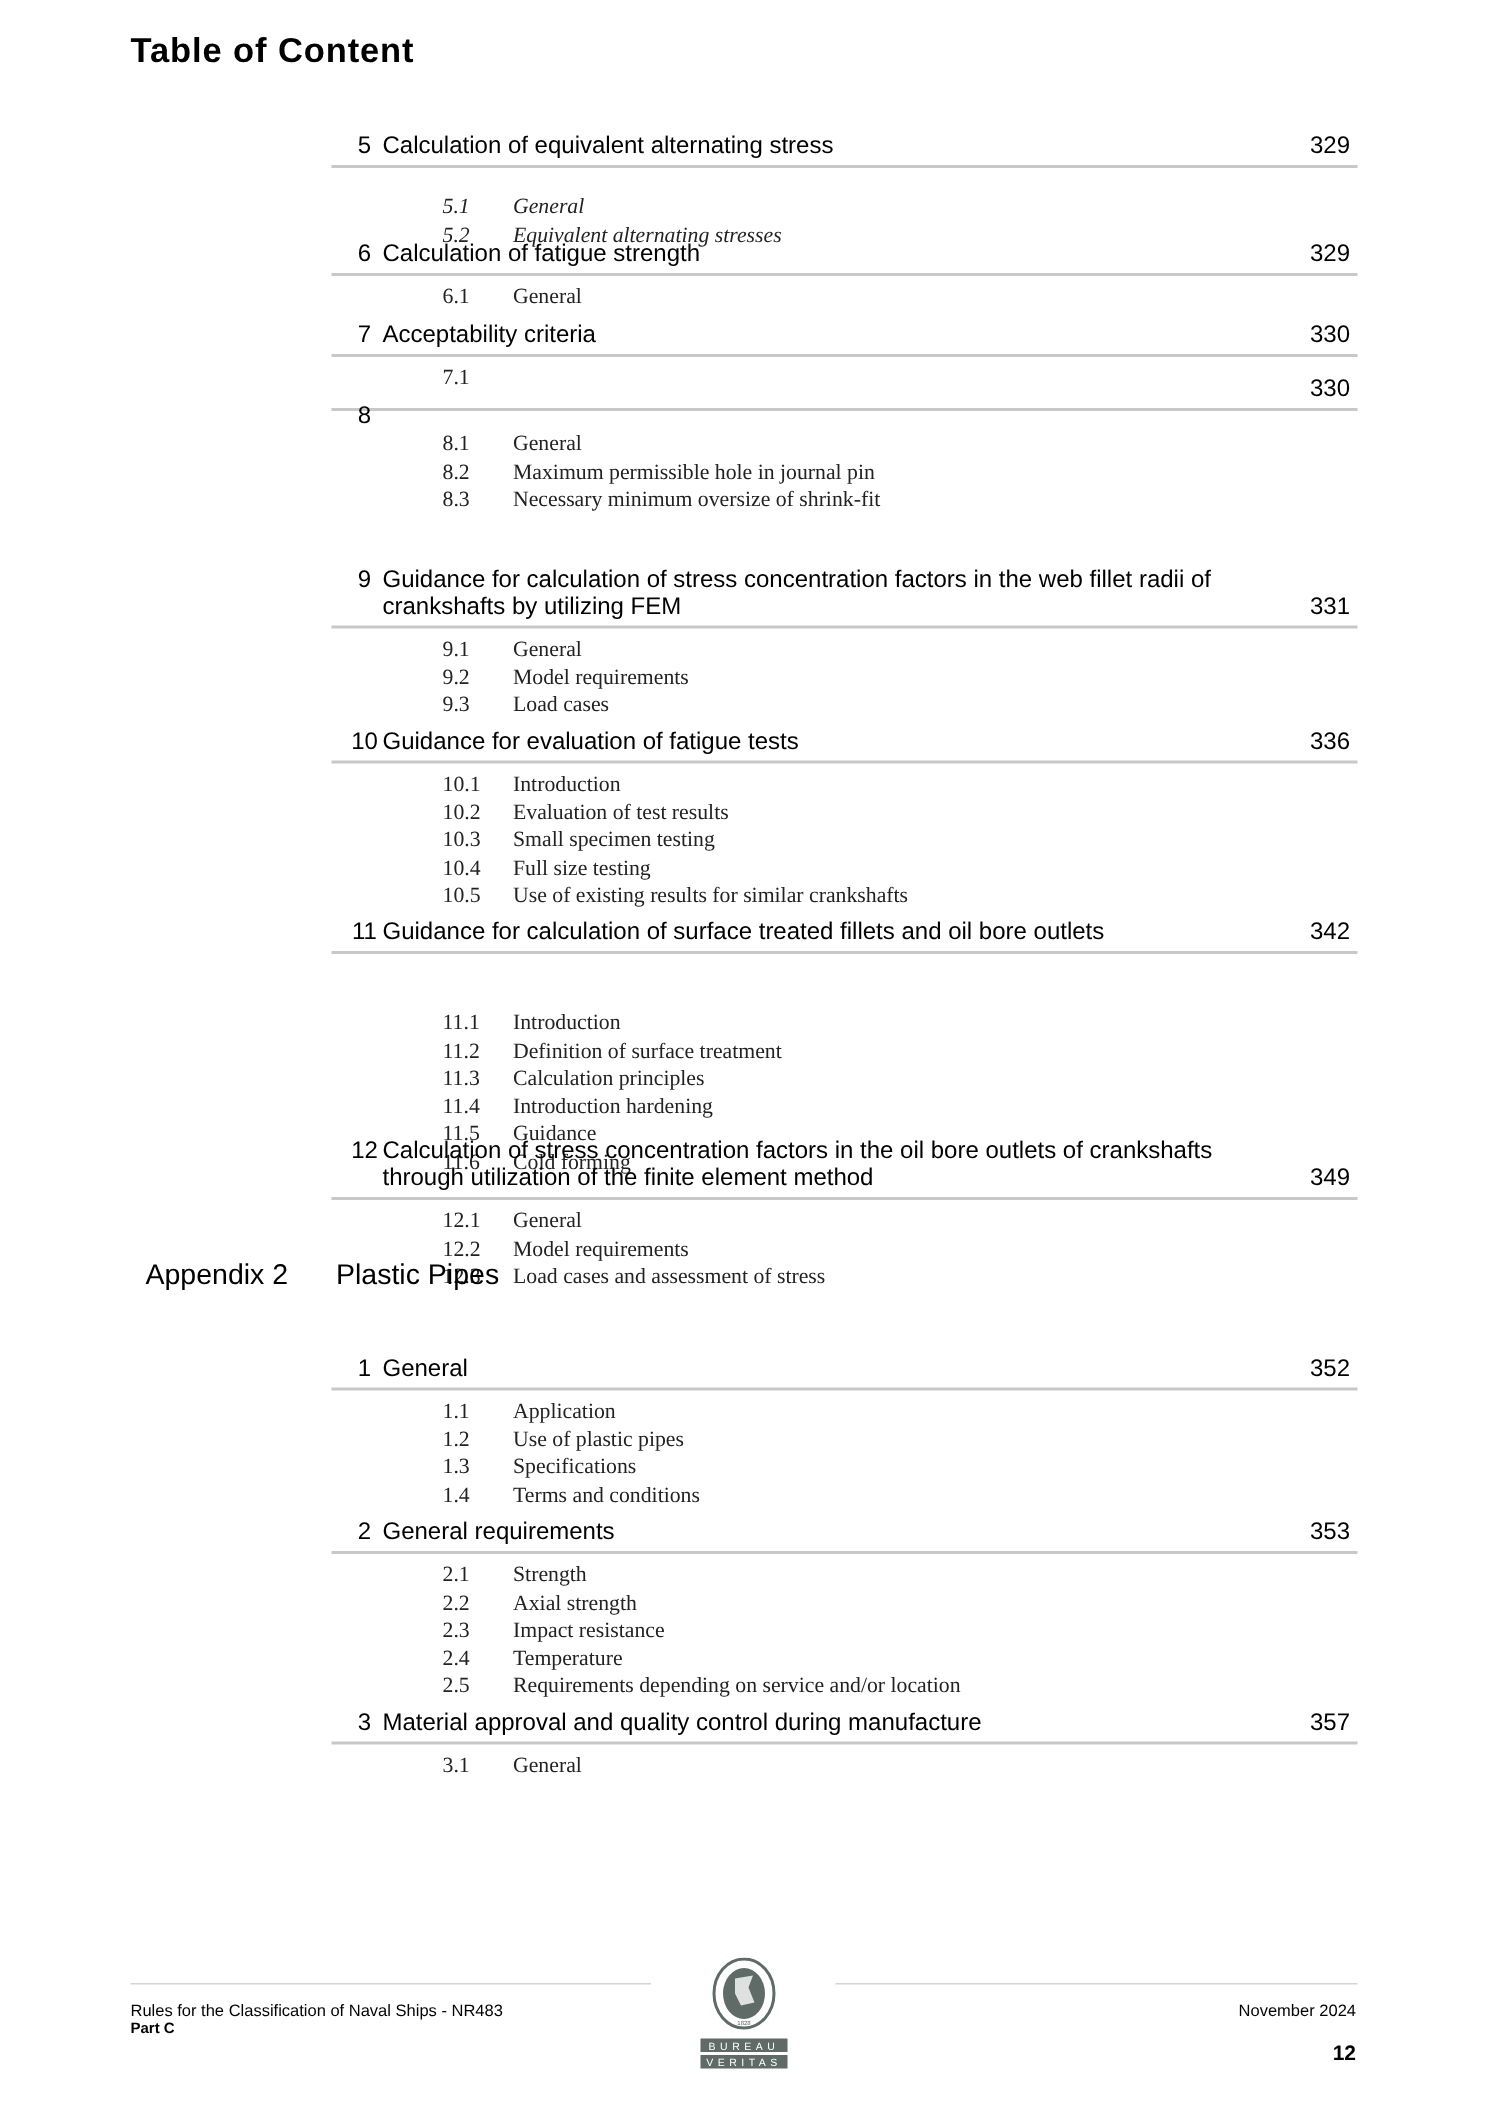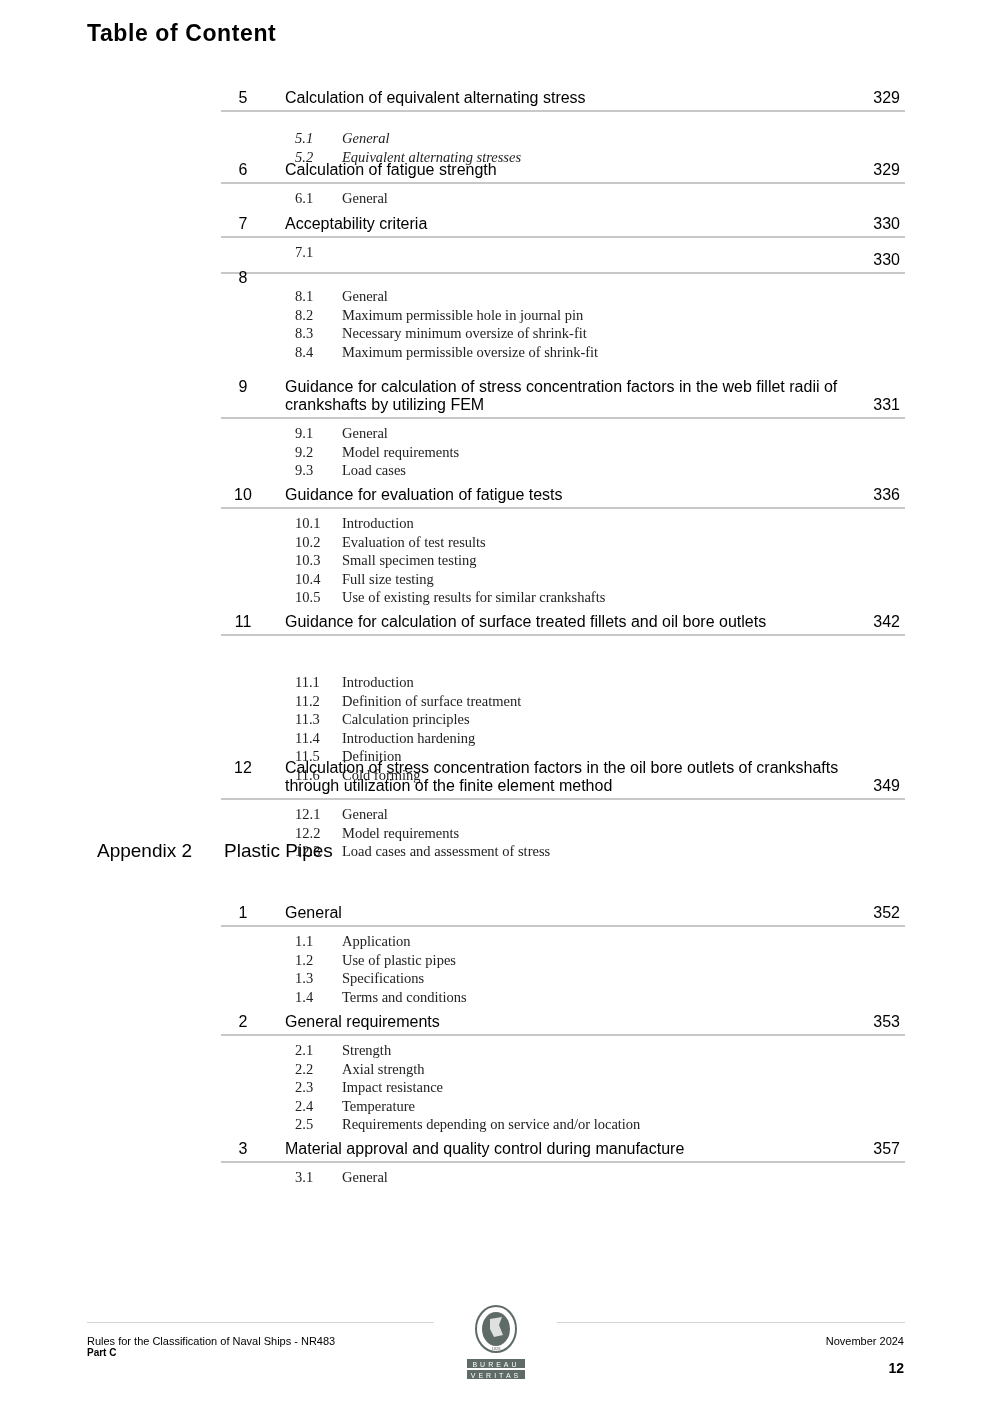--- a/index.html
+++ b/index.html
@@ -10,21 +10,21 @@
     letter-spacing: 0.6px;
   }
   .toc { position: absolute; left: 0; top: 0; width: 992px; }
   .sec {
     position: absolute; left: 221px; width: 684px;
     font-family: "Liberation Sans", sans-serif; font-size: 16px; line-height: 18px;
     border-bottom: 2px solid #c8c8c8;
     padding-bottom: 3px;
   }
   .sec .num { position: absolute; left: 0; width: 44px; text-align: center; top: 0; }
-  .sec .title { margin-left: 64px; width: 570px; display: block; }
+  .sec .title { margin-left: 34px; width: 570px; display: block; }
   .sec .page { position: absolute; right: 5px; bottom: 3px; }
   .subs { position: absolute; left: 295px; font-family: "DejaVu Serif", "Liberation Serif", serif; font-size: 14px; color: #222; }
   .sub { height: 18.5px; line-height: 18.5px; white-space: nowrap; font-family: "Liberation Serif", serif; font-size: 14.5px; }
   .sub .snum { display: inline-block; width: 47px; }
   .appendix {
     position: absolute; left: 97px; font-family: "Liberation Sans", sans-serif; font-size: 19px;
   }
   .appendix .alabel { display: inline-block; width: 127px; }
   .footer-line { position: absolute; top: 1322px; height: 1px; background: #d4d4d4; }
   .footer-left { position: absolute; left: 87px; top: 1335px; font-family: "Liberation Sans", sans-serif; font-size: 11px; line-height: 12px; }
@@ -65,21 +65,20 @@
       <div class="sub"><span class="snum">7.1</span><span></span></div>
     </div>
     <div class="sec" style="top: 269px;">
       <span class="num">8</span>
       <span class="page">330</span>
     </div>
     <div class="subs" style="top: 287px;">
       <div class="sub"><span class="snum">8.1</span><span>General</span></div>
       <div class="sub"><span class="snum">8.2</span><span>Maximum permissible hole in journal pin</span></div>
       <div class="sub"><span class="snum">8.3</span><span>Necessary minimum oversize of shrink-fit</span></div>
-      <div class="sub"><span class="snum">8.4</span><span>Maximum permissible oversize of shrink-fit</span></div>
     </div>
     <div class="sec" style="top: 378px;">
       <span class="num">9</span>
       <span class="title">Guidance for calculation of stress concentration factors in the web fillet radii of crankshafts by utilizing FEM</span>
       <span class="page">331</span>
     </div>
     <div class="subs" style="top: 424px;">
       <div class="sub"><span class="snum">9.1</span><span>General</span></div>
       <div class="sub"><span class="snum">9.2</span><span>Model requirements</span></div>
       <div class="sub"><span class="snum">9.3</span><span>Load cases</span></div>
@@ -99,21 +98,21 @@
     <div class="sec" style="top: 613px;">
       <span class="num">11</span>
       <span class="title">Guidance for calculation of surface treated fillets and oil bore outlets</span>
       <span class="page">342</span>
     </div>
     <div class="subs" style="top: 641px; margin-top: 32px;">
       <div class="sub"><span class="snum">11.1</span><span>Introduction</span></div>
       <div class="sub"><span class="snum">11.2</span><span>Definition of surface treatment</span></div>
       <div class="sub"><span class="snum">11.3</span><span>Calculation principles</span></div>
       <div class="sub"><span class="snum">11.4</span><span>Introduction hardening</span></div>
-      <div class="sub"><span class="snum">11.5</span><span>Definition</span></div>
+      <div class="sub"><span class="snum">11.5</span><span>Guidance</span></div>
       <div class="sub"><span class="snum">11.6</span><span>Cold forming</span></div>
     </div>
     <div class="sec" style="top: 759px;">
       <span class="num">12</span>
       <span class="title">Calculation of stress concentration factors in the oil bore outlets of crankshafts through utilization of the finite element method</span>
       <span class="page">349</span>
     </div>
     <div class="subs" style="top: 805px;">
       <div class="sub"><span class="snum">12.1</span><span>General</span></div>
       <div class="sub"><span class="snum">12.2</span><span>Model requirements</span></div>

